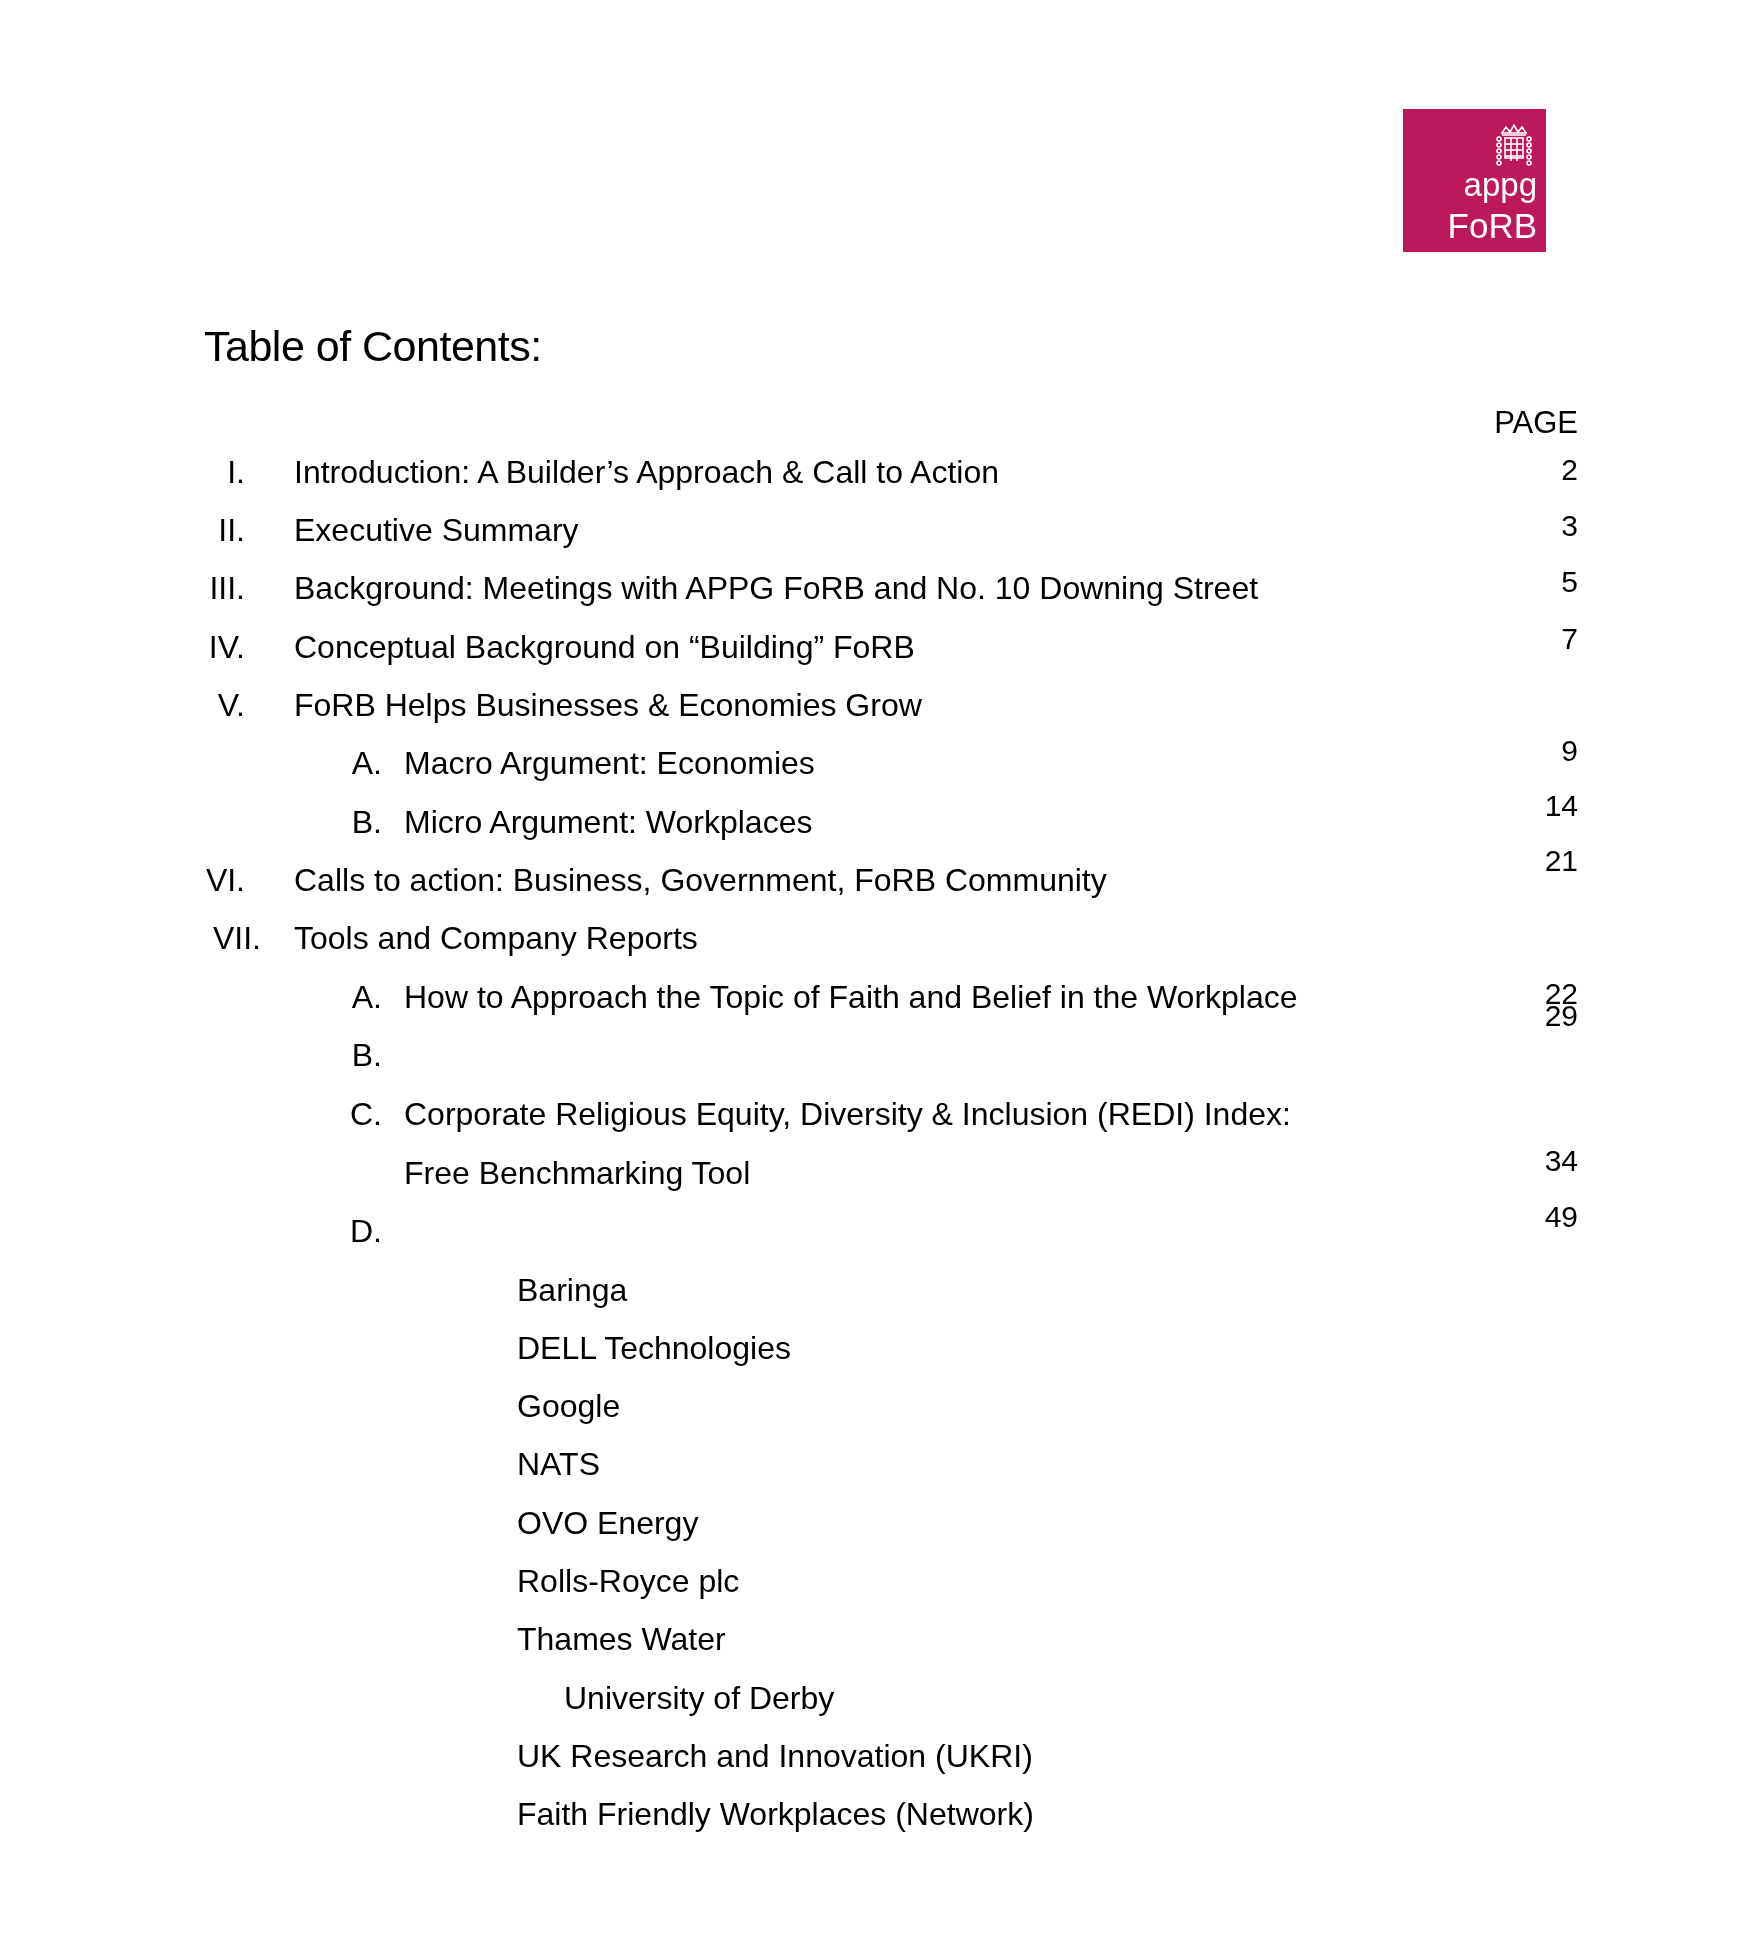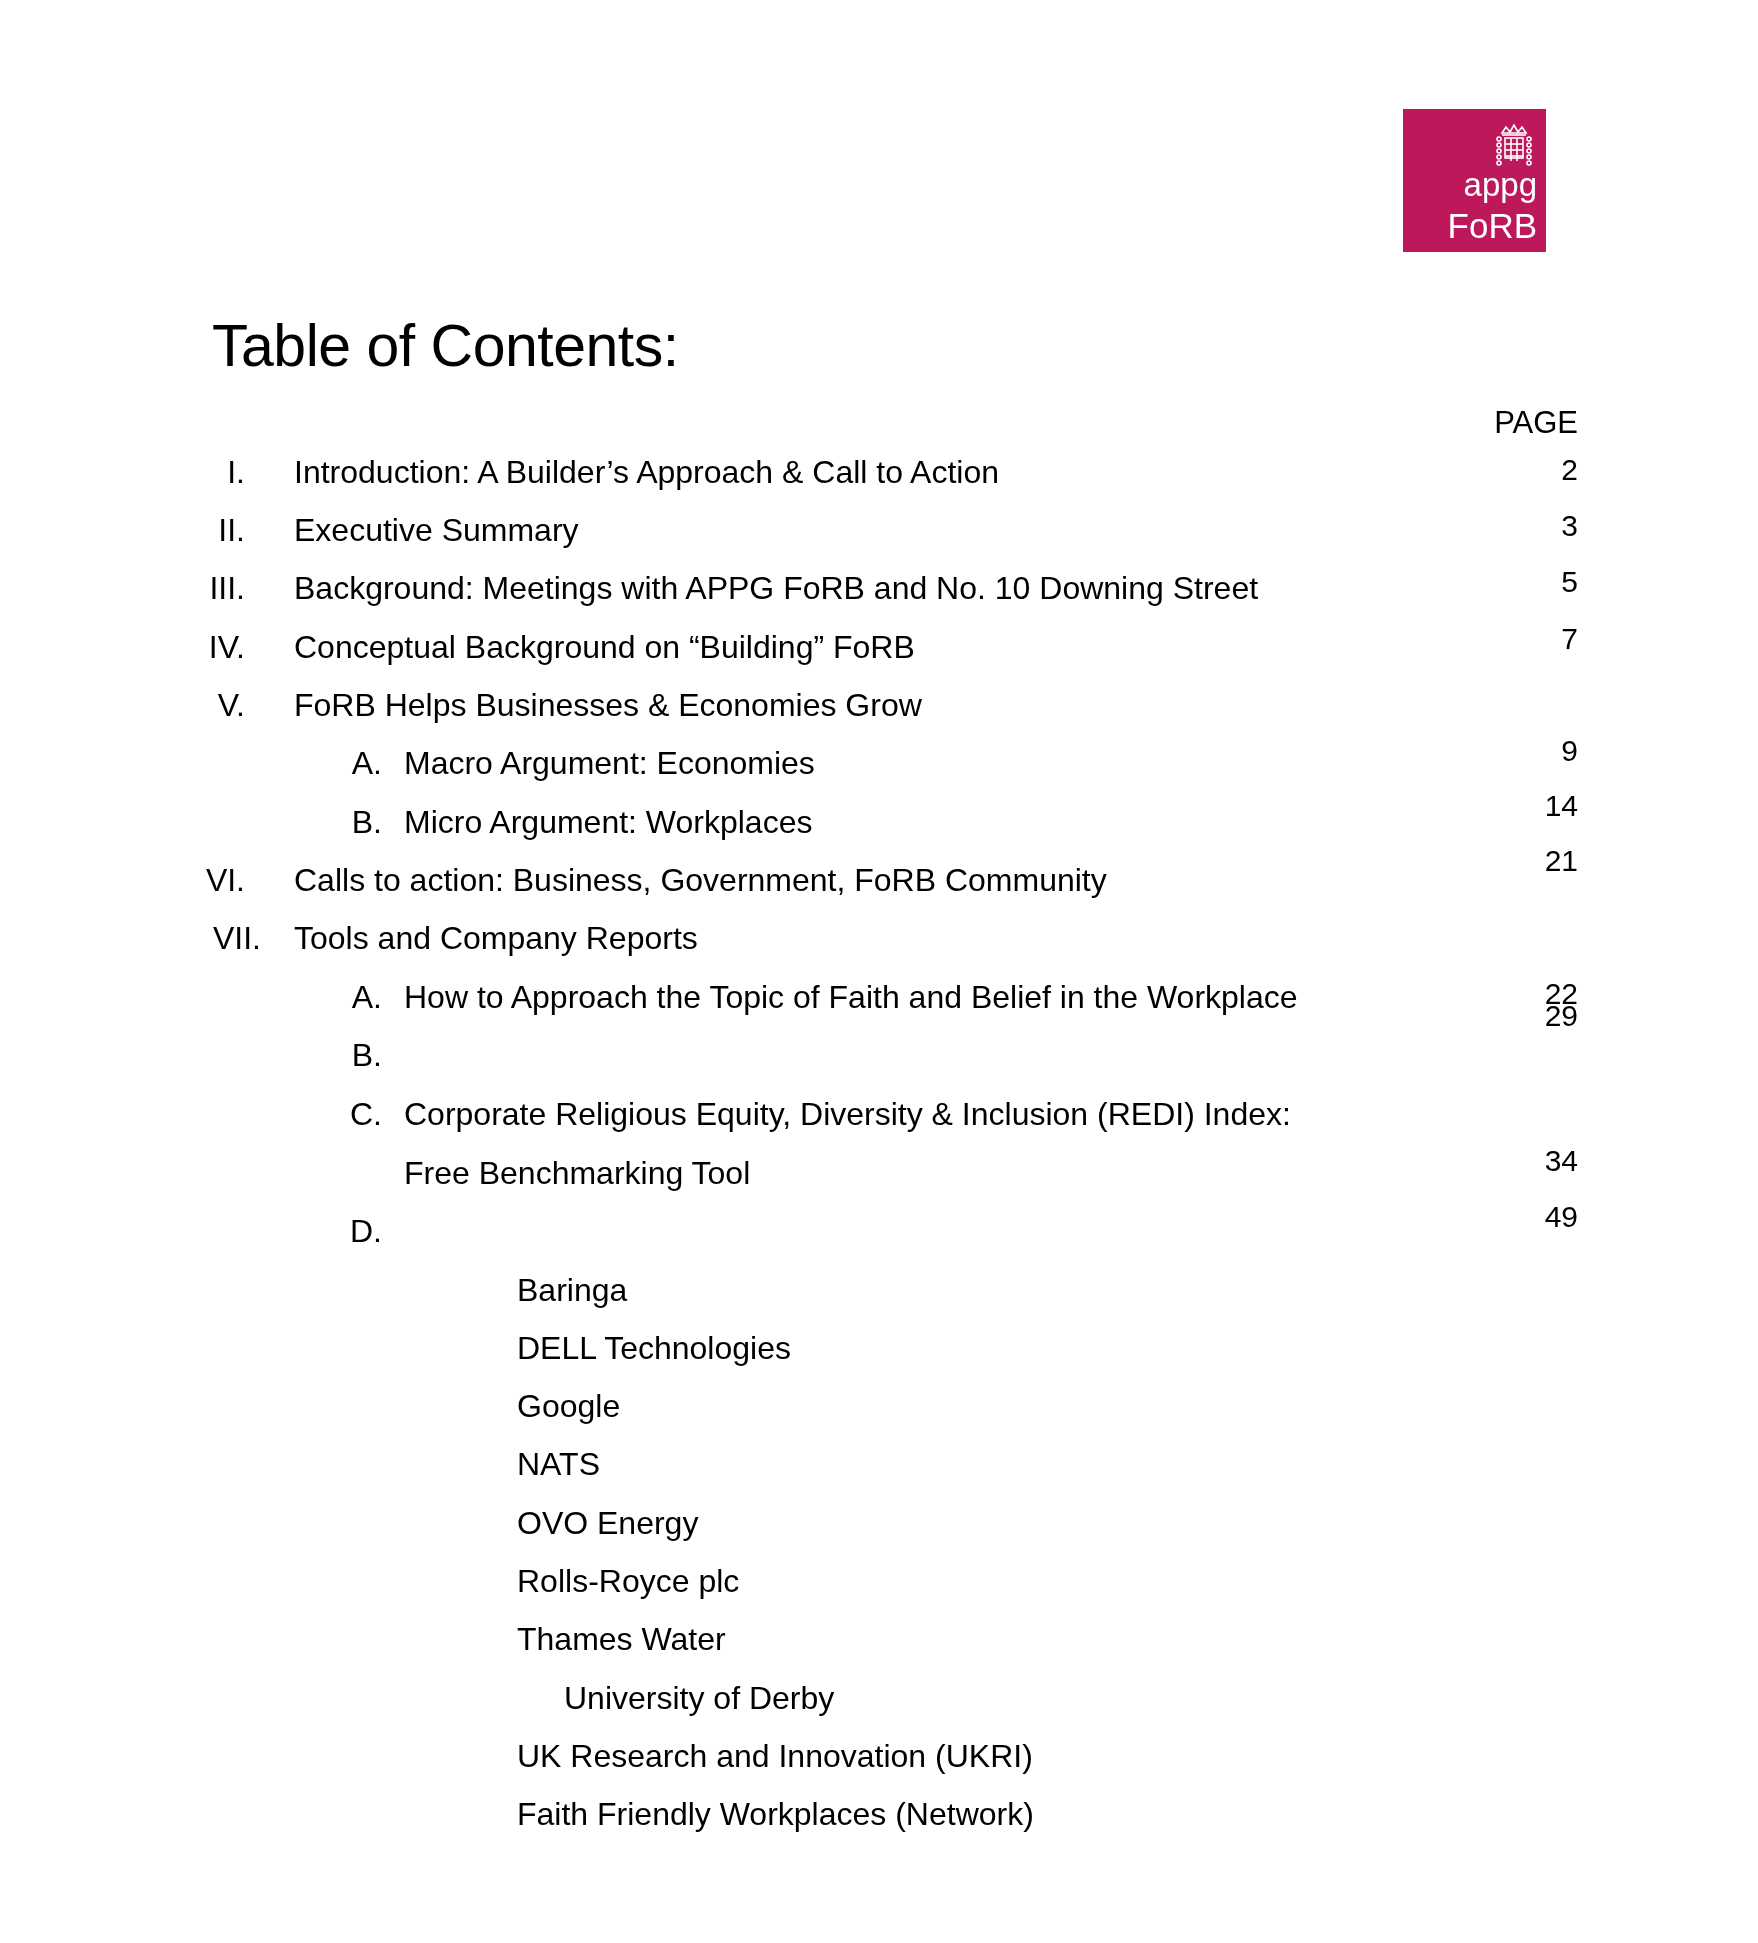--- a/index.html
+++ b/index.html
@@ -2,21 +2,21 @@
 <html><head>
 <meta charset="utf-8">
 <style>
   html, body { margin:0; padding:0; background:#ffffff; }
   body { width:1758px; height:1943px; position:relative; overflow:hidden;
          font-family:"Liberation Sans", sans-serif; color:#000; }
   .logo { position:absolute; left:1403px; top:109px; width:143px; height:143px; background:#be185d; }
   .logo .emblem { position:absolute; left:91px; top:14px; width:40px; height:44px; }
   .logo .l1 { position:absolute; right:9px; top:58px; color:#fff; font-size:33px; line-height:36px; }
   .logo .l2 { position:absolute; right:9px; top:98px; color:#fff; font-size:35px; line-height:38px; }
-  .title { position:absolute; left:212px; top:312px; font-size:59px; line-height:68px; letter-spacing:-0.5px; }
+  .title { position:absolute; left:204px; top:312px; font-size:43px; line-height:68px; letter-spacing:-0.5px; }
   .page-hdr { position:absolute; right:180px; top:405px; font-size:31px; line-height:36px; }
   .row { position:absolute; left:0; width:1758px; height:40px; font-size:32px; line-height:40px; }
   .num { position:absolute; text-align:right; }
   .num.l1n { right:1513px; }
   .num.l2n { right:1376px; left:auto; }
   .txt { position:absolute; white-space:nowrap; }
   .txt.l1t { left:294px; }
   .txt.l2t { left:404px; }
   .txt.l3t { left:517px; }
   .clip { position:absolute; left:0; top:0; width:201px; height:1943px; background:#fff; }

